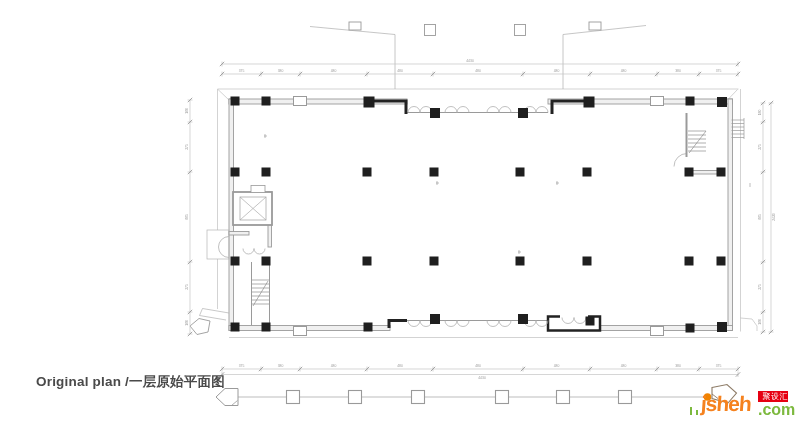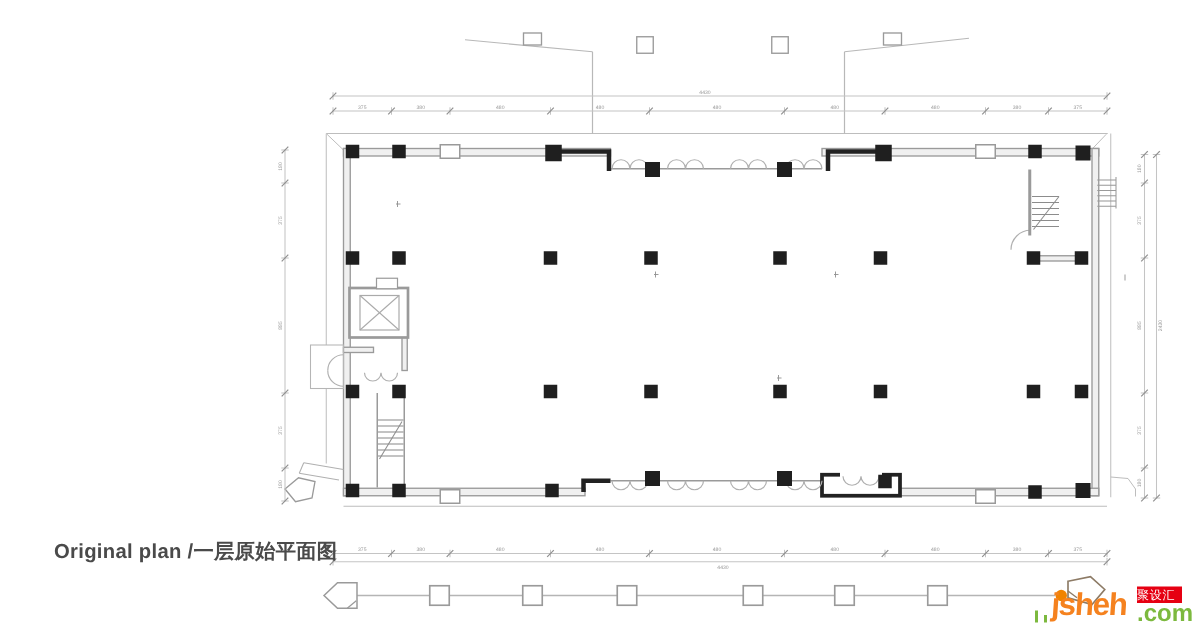--- a/index.html
+++ b/index.html
@@ -1,24 +1,24 @@
 <!DOCTYPE html>
 <html><head>
 <meta charset="utf-8">
 <style>
   html,body{margin:0;padding:0;background:#fff;}
   .stage{position:relative;width:800px;height:426px;background:#ffffff;overflow:hidden;
          font-family:"Liberation Sans",sans-serif;}
   .stage svg{position:absolute;left:0;top:0;}
-  .caption{position:absolute;left:36px;top:359px;font-size:13.5px;font-weight:600;
+  .caption{position:absolute;left:36px;top:373px;font-size:13.5px;font-weight:600;
            color:#4a4a4a;letter-spacing:.2px;white-space:nowrap;}
   .logo-wordmark{position:absolute;left:701px;top:392px;font-size:21px;font-weight:800;
                  letter-spacing:-1px;color:#f5821f;transform:skewX(-4deg);}
   .logo-badge{position:absolute;left:758px;top:391px;width:30px;height:11px;background:#e60012;
-              color:#fff;font-size:8px;line-height:11px;text-align:left;letter-spacing:.5px;}
+              color:#fff;font-size:8px;line-height:11px;text-align:right;letter-spacing:.5px;}
   .logo-tld{position:absolute;left:758px;top:401px;font-size:16px;font-weight:800;color:#7cb93e;}
 </style>
 </head>
 <body>
 
 <div class="stage">
 
   <svg id="plan-svg" width="800" height="426" viewBox="0 0 800 426">
 
     <g stroke="#b8b8b8" stroke-width="0.8" fill="none">

